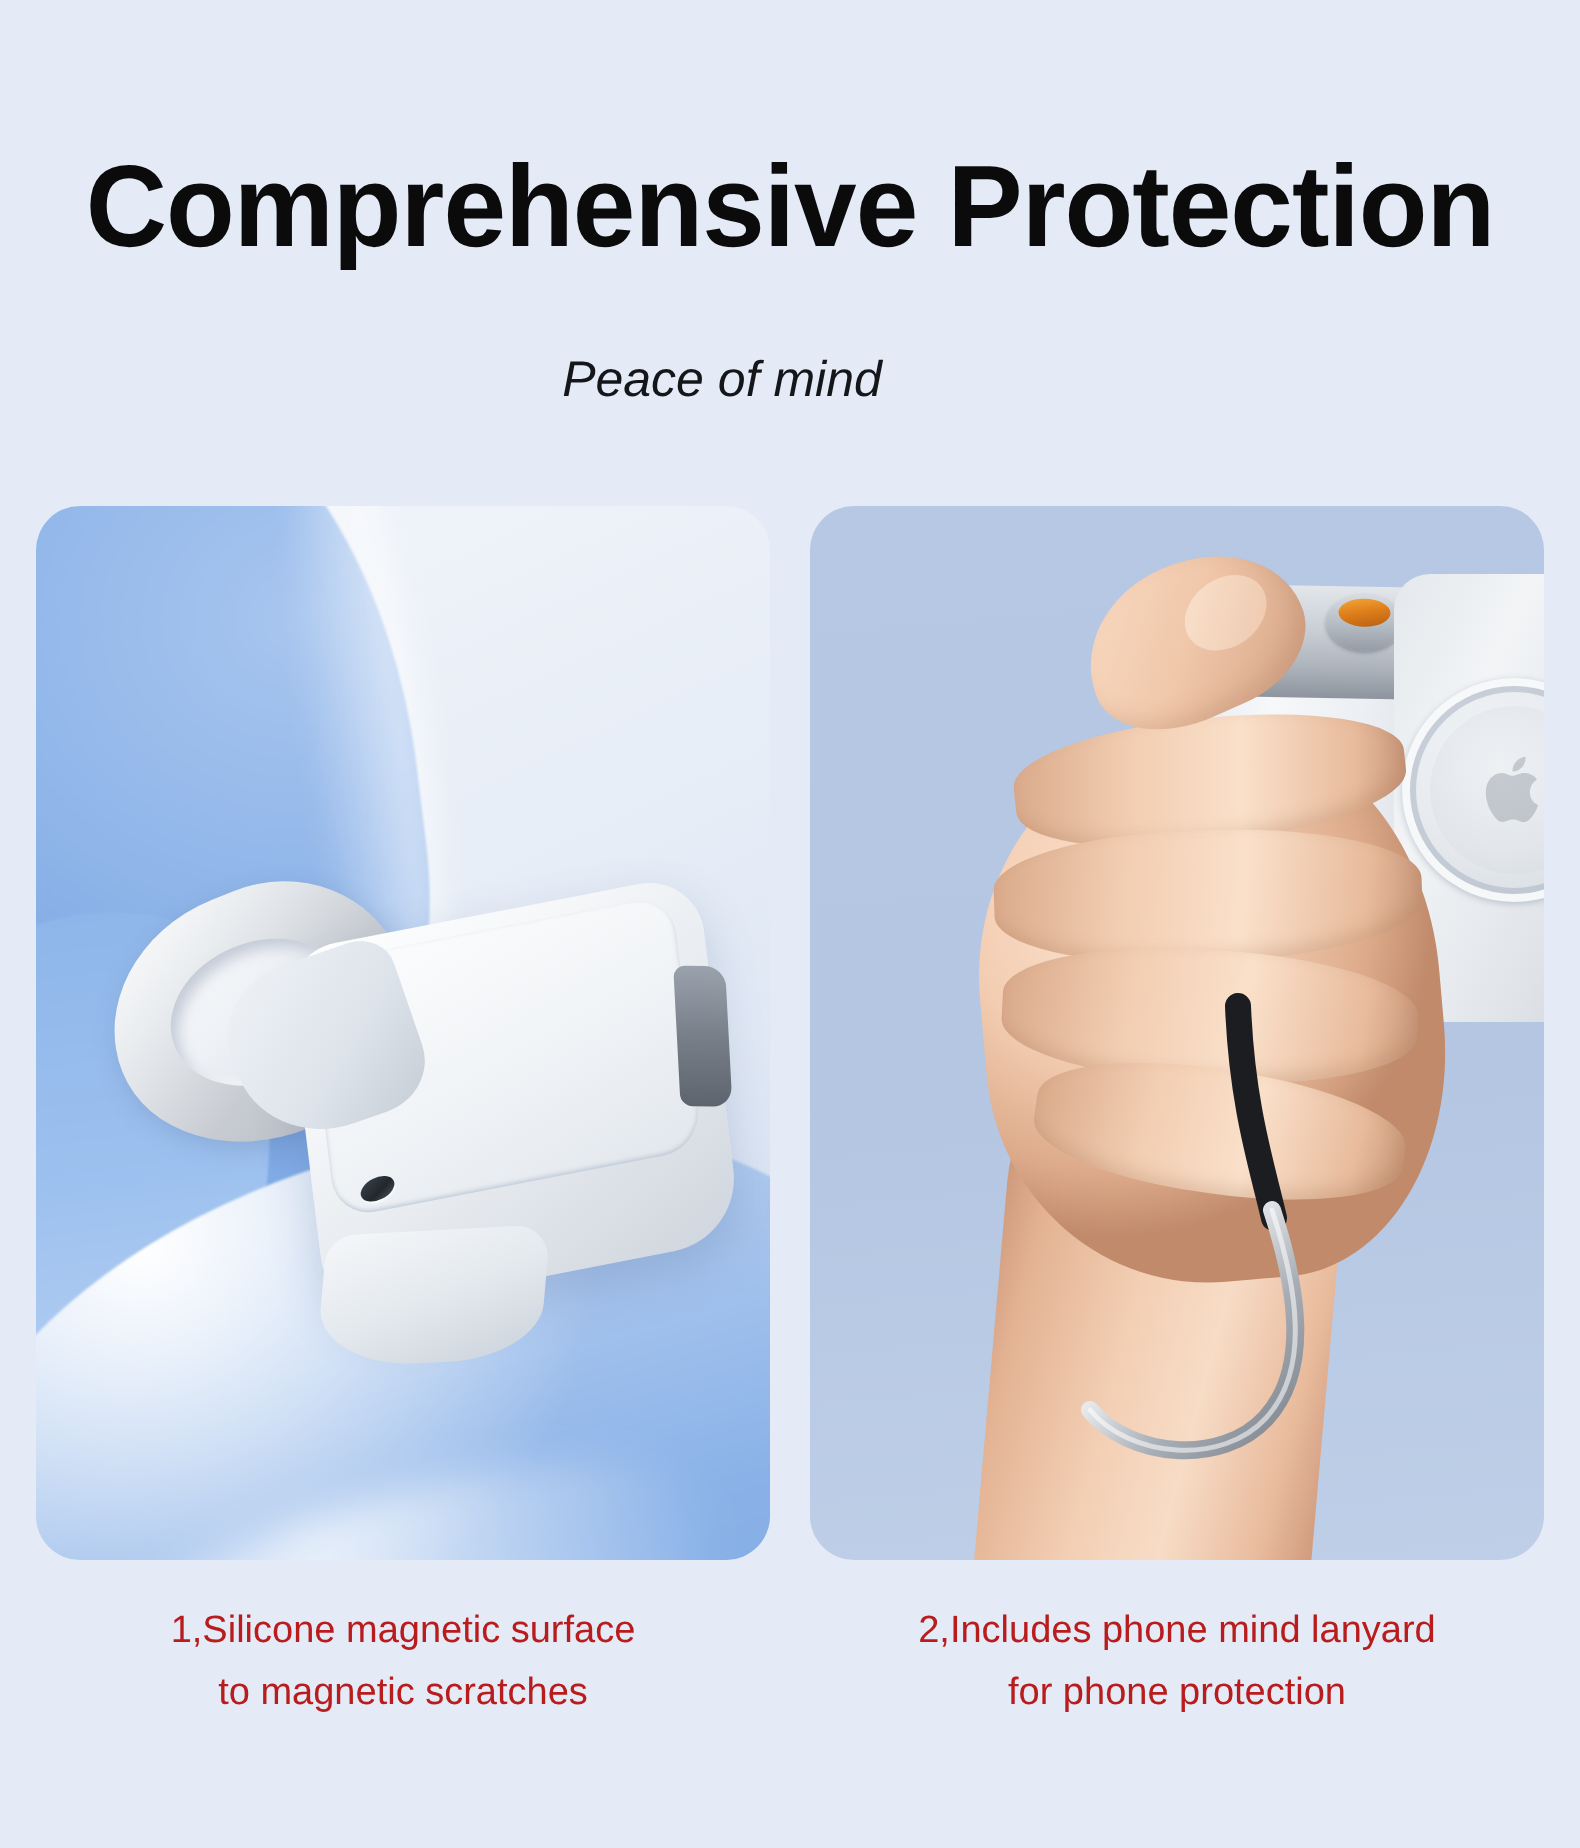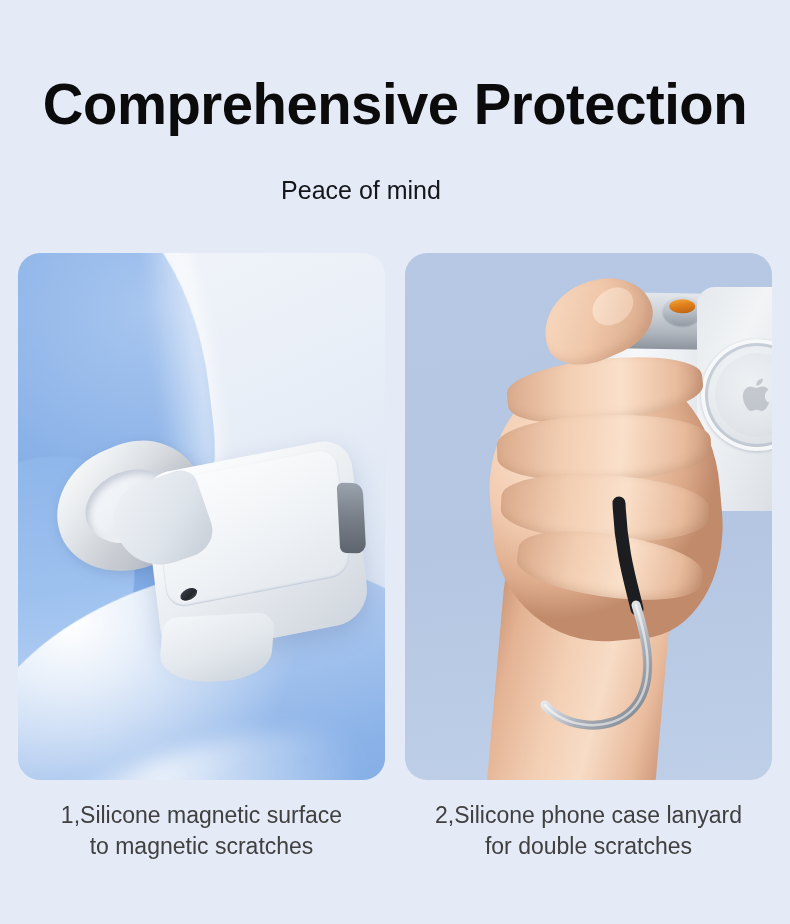--- a/index.html
+++ b/index.html
@@ -37,20 +37,21 @@
   .page-subtitle {
     position: absolute;
     top: 175px;
     left: 0;
     width: 722px;
     text-align: center;
     font-size: 25px;
     line-height: 30px;
     font-weight: 400;
     color: #14161a;
+    font-style: italic;
   }
 
   
   .panels {
     position: absolute;
     top: 253px;
     left: 18px;
     width: 754px;
     height: 527px;
     display: flex;
@@ -440,23 +441,23 @@
     position: absolute;
     top: 800px;
     left: 18px;
     width: 754px;
     display: flex;
     justify-content: space-between;
   }
   .caption {
     width: 367px;
     text-align: center;
-    font-size: 23px;
+    font-size: 19px;
     line-height: 31px;
-    color: #404040;
+    color: #b91c1c;
   }
 </style>
 </head>
 <body>
 
 <h1 class="page-title">Comprehensive Protection</h1>
 
 <p class="page-subtitle">Peace of mind</p>
 
 <div class="panels">
@@ -536,16 +537,16 @@
     </div>
   </div>
 </div>
 
 <div class="captions">
   <div class="caption">
     <div>1,Silicone magnetic surface</div>
     <div>to magnetic scratches</div>
   </div>
   <div class="caption">
-    <div>2,Silicone phone case lanyard</div>
-    <div>for double scratches</div>
+    <div>2,Includes phone mind lanyard</div>
+    <div>for phone protection</div>
   </div>
 </div>
 
 </body></html>

